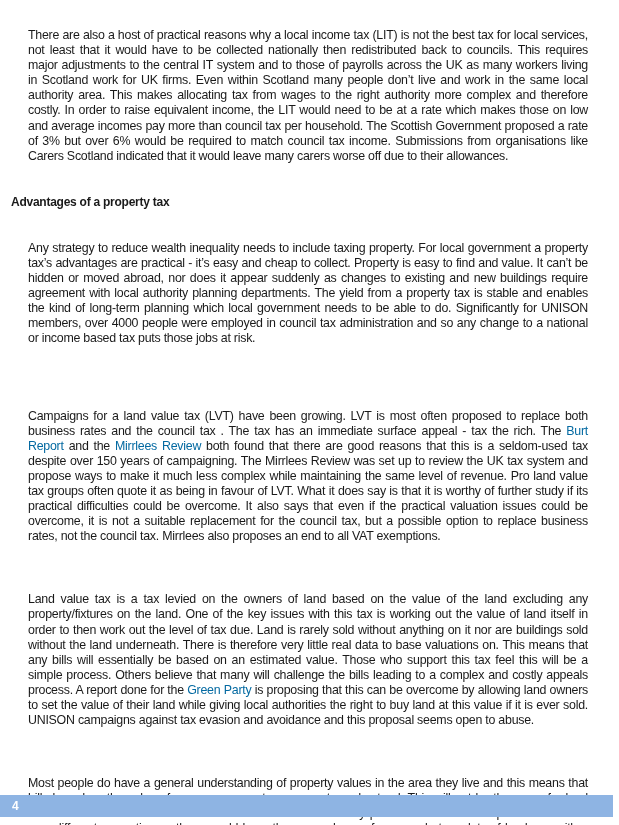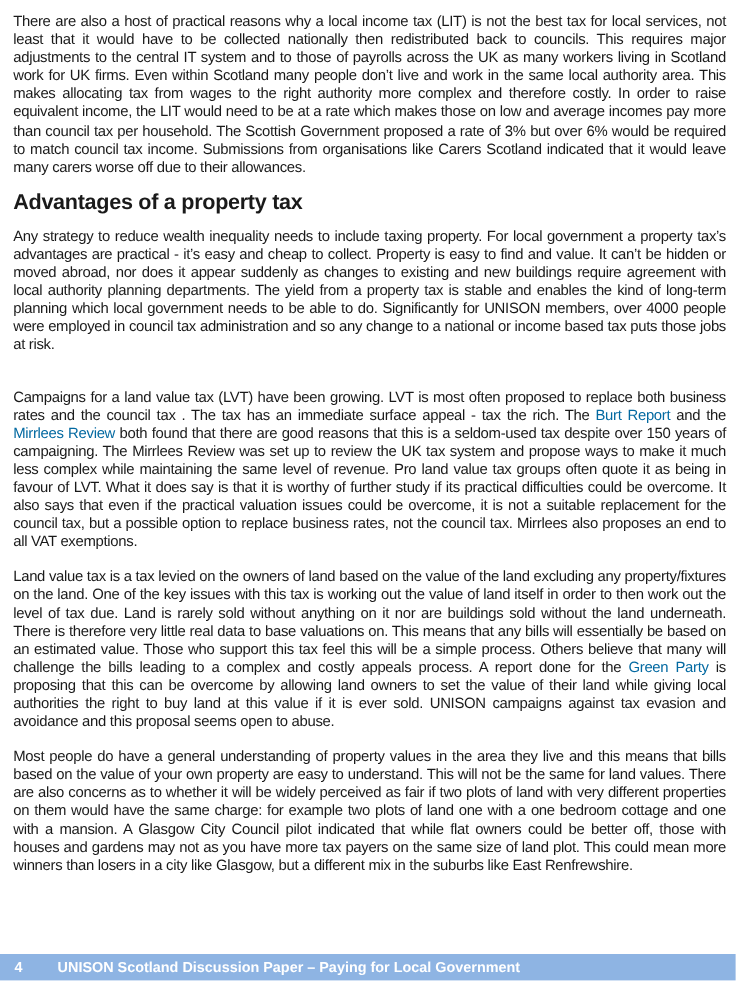--- a/index.html
+++ b/index.html
@@ -3,23 +3,23 @@
 <meta charset="utf-8">
 <style>
   html, body { margin: 0; padding: 0; background: #ffffff; }
   body { width: 619px; height: 825px; position: relative; overflow: hidden; }
   .page {
     position: absolute; left: 11px; top: 11px; width: 594px;
     font-family: "Liberation Sans", sans-serif;
     font-size: 12.4px; line-height: 15.1px; color: #1a1a1a;
     letter-spacing: -0.25px;
   }
-  p { margin: 0; text-align: justify; }
+  p { margin: 17px; text-align: justify; }
   .gap { height: 14px; }
-  h3 { margin: 0; font-size: 18px; font-weight: bold; line-height: 15px; }
+  h3 { margin: 0; font-size: 12px; font-weight: bold; line-height: 15px; }
   a { color: #0369a1; }
   .ul { }
   .footer {
     position: absolute; left: 0; top: 795px; width: 613px; height: 22px;
     background: #8eb4e3; color: #ffffff;
     font-family: "Liberation Sans", sans-serif; font-weight: bold; font-size: 12px;
     display: flex; align-items: center;
   }
   .footer .num { width: 36px; padding-left: 12px; }
 </style>
@@ -36,14 +36,13 @@
   <div class="gap"></div>
   <p><span>Campaigns for a land value tax (LVT) have been growing. LVT is most often proposed to replace both business rates and the council tax .   The tax has an immediate surface appeal - tax the rich. The </span><a>Burt Report</a><span> and the </span><a>Mirrlees Review</a><span> both found that there are good reasons that this is a seldom-used tax despite over 150 years of campaigning. The Mirrlees Review was set up to review the UK tax system and propose ways to make it much less complex while maintaining the same level of revenue. Pro land value tax groups often quote it as being in favour of LVT. What it does say is that it is worthy of further study if its practical difficulties could be overcome. It also says that even if the practical valuation issues could be overcome, it is not a suitable replacement for the council tax, but a possible option to replace business rates, not the council tax. Mirrlees also proposes an end to all VAT exemptions.</span></p>
   <div class="gap"></div>
   <p><span>Land value tax is a tax levied on the </span><span class="ul">owners</span><span> of land based on the value of the land excluding any property/fixtures on the land. One of the key issues with this tax is working out the value of land itself in order to then work out the level of tax due. Land is rarely sold without anything on it nor are buildings sold without the land underneath. There is therefore very little real data to base valuations on. This means that any bills will essentially be based on an estimated value. Those who support this tax feel this will be a simple process.   Others believe that many will challenge the bills leading to a complex and costly appeals process. A report done for the </span><a>Green Party</a><span> is proposing that this can be overcome by allowing land owners to set the value of their land while giving local authorities the right to buy land at this value if it is ever sold. UNISON campaigns against tax evasion and avoidance and this proposal seems open to abuse.</span></p>
   <div class="gap"></div>
   <p>Most people do have a general understanding of property values in the area they live and this means that bills based on the value of your own property are easy to understand. This will not be the same for land values. There are also concerns as to whether it will be widely perceived as fair if two plots of land with very different properties on them would have the same charge: for example two plots of land one with a one bedroom cottage and one with a mansion. A Glasgow City Council pilot indicated that while flat owners could be better off, those with houses and gardens may not as you have more tax payers on the same size of land plot. This could mean more winners than losers in a city like Glasgow, but a different mix in the suburbs like East Renfrewshire.</p>
 </div>
 
 <div class="footer">
   <span class="num">4</span>
-  <span>UNISON Scotland Discussion Paper – Paying for Local Government</span>
 </div>
 
 </body></html>

